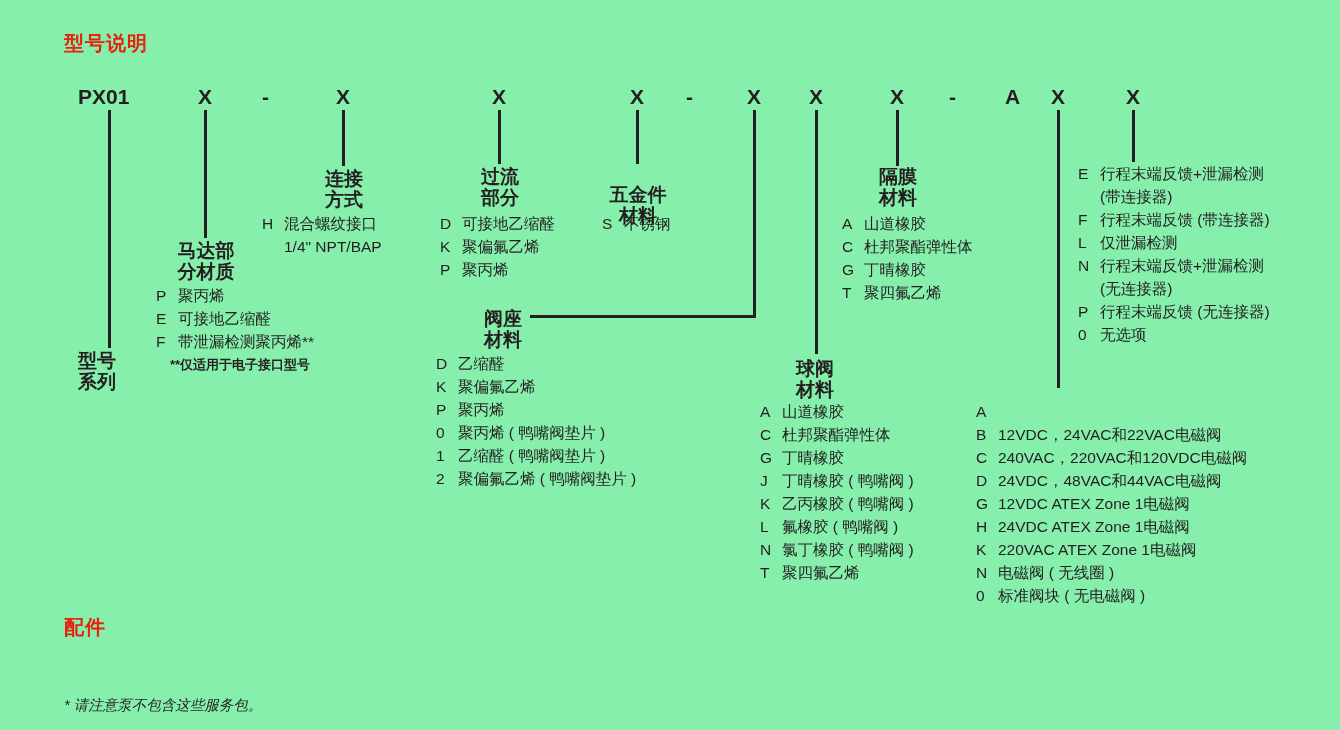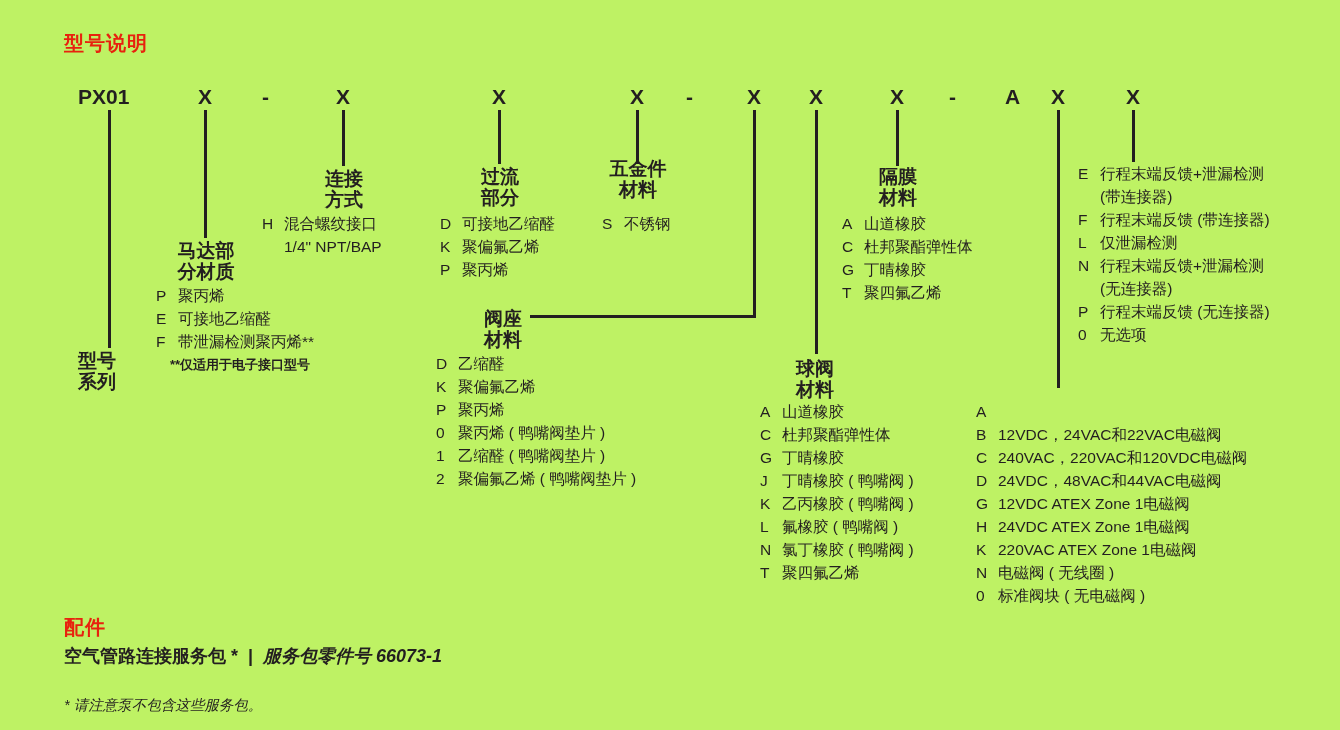--- a/index.html
+++ b/index.html
@@ -1,18 +1,18 @@
 <!DOCTYPE html>
 <html><head>
 <meta charset="utf-8">
 <style>
   * { margin:0; padding:0; box-sizing:border-box; }
   html,body { background:#ffffff; }
   body { font-family:"Liberation Sans","DejaVu Sans",sans-serif; color:#231f20; }
-  .canvas { position:relative; width:1340px; height:730px; background:#bef264; overflow:hidden; }
+  .canvas { position:relative; width:1340px; height:730px; background:#86efac; overflow:hidden; }
   .title { position:absolute; color:#e8220e; font-weight:bold; font-size:20px; letter-spacing:1px; }
   .codechar { position:absolute; font-weight:bold; font-size:21px; line-height:24px; }
   .vline { position:absolute; width:3px; background:#231f20; }
   .hline { position:absolute; height:3px; background:#231f20; }
   .sec-label { position:absolute; font-weight:bold; font-size:19px; line-height:21px; white-space:nowrap; }
   .center { text-align:center; }
   .items { position:absolute; font-size:15.5px; line-height:23px; }
   .item { display:flex; white-space:nowrap; }
   .code { width:22px; flex:0 0 22px; }
   .txt { white-space:nowrap; }
@@ -59,21 +59,21 @@
   <div class="vline" style="left:1132px;top:110px;height:52px"></div>
 
   <div class="sec-label center" style="left:309px;top:168px;width:70px">
     <div>连接</div>
     <div>方式</div>
   </div>
   <div class="sec-label center" style="left:465px;top:166px;width:70px">
     <div>过流</div>
     <div>部分</div>
   </div>
-  <div class="sec-label center" style="left:601px;top:158px;width:74px">
+  <div class="sec-label center" style="left:601px;top:184px;width:74px">
     <div>五金件</div>
     <div>材料</div>
   </div>
   <div class="sec-label center" style="left:861px;top:166px;width:74px">
     <div>隔膜</div>
     <div>材料</div>
   </div>
   <div class="sec-label center" style="left:154px;top:240px;width:104px">
     <div>马达部</div>
     <div>分材质</div>
@@ -280,18 +280,15 @@
         <span class="code">N</span>
         <span class="txt">电磁阀 ( 无线圈 )</span>
       </div>
       <div class="item">
         <span class="code">0</span>
         <span class="txt">标准阀块 ( 无电磁阀 )</span>
       </div>
     </div>
 
   <div class="title" style="left:64px;top:614px">配件</div>
-  <div class="acc-line" style="left:64px;top:644px">
-    <span class="acc-name">空气管路连接服务包 *</span><span class="acc-sep">|</span><span class="acc-part">服务包零件号 66073-1</span>
-  </div>
   <div class="acc-foot" style="left:64px;top:696px">* 请注意泵不包含这些服务包。</div>
 
 </div>
 
 </body></html>

